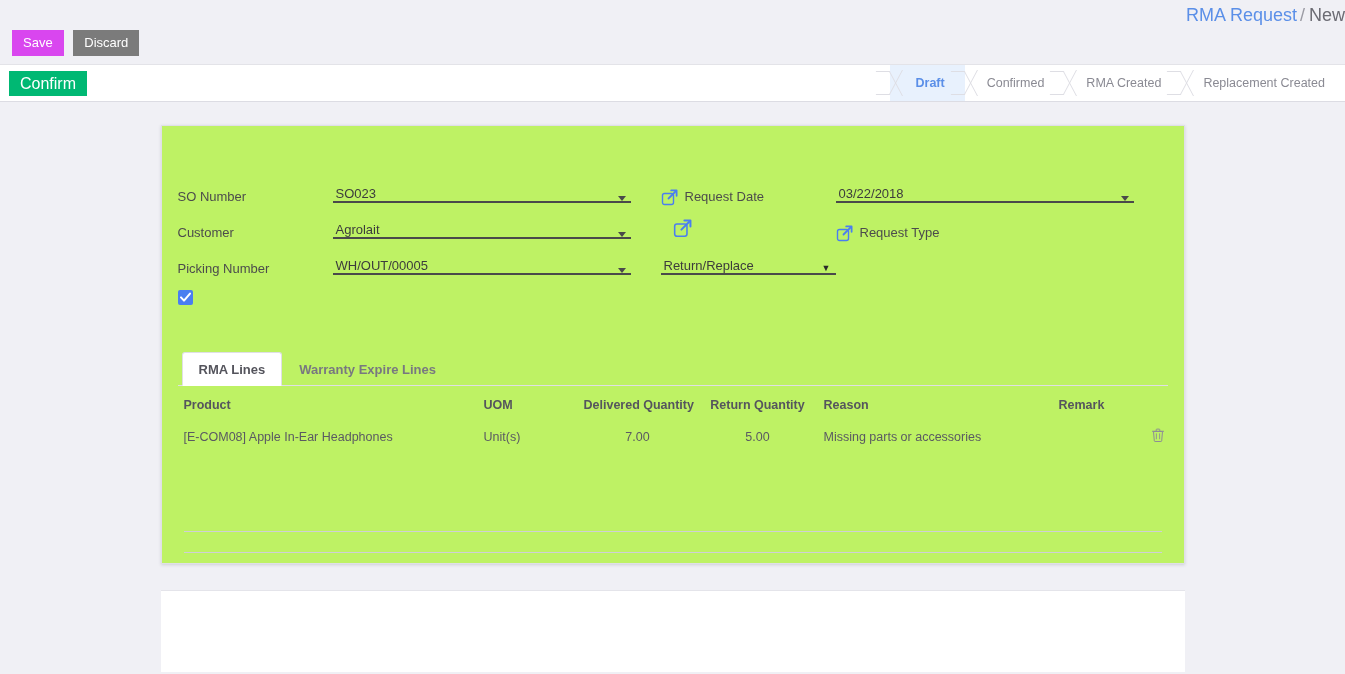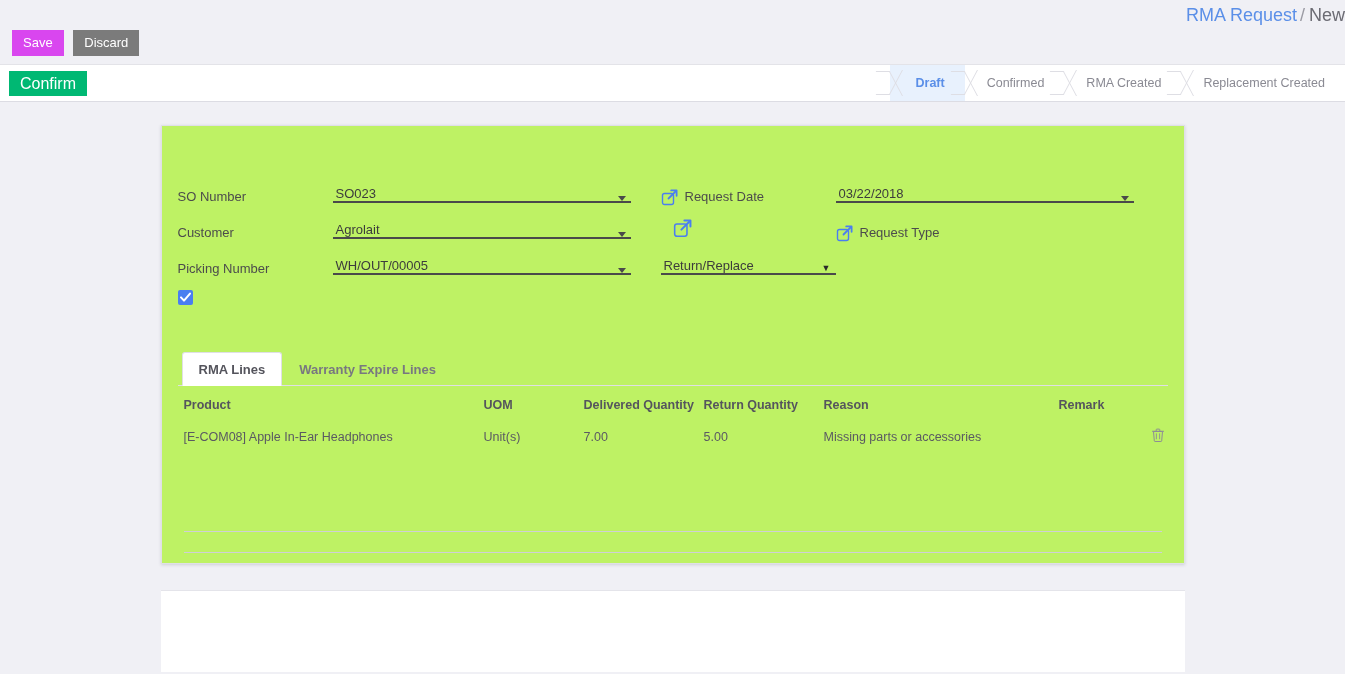--- a/index.html
+++ b/index.html
@@ -301,21 +301,21 @@
     white-space: nowrap;
   }
   .lines-table td {
     font-size: 12.5px;
     color: #5a5a62;
     padding: 8px 6px;
     white-space: nowrap;
     overflow: hidden;
     text-overflow: ellipsis;
   }
-  .lines-table th.num, .lines-table td.num { text-align: left; }
+  .lines-table th.num, .lines-table td.num { text-align: center; }
   .lines-table th.del, .lines-table td.del { text-align: right; width: 34px; }
   .trash-cell { cursor: pointer; }
 
   .table-filler { height: 78px; }
   .hr-line {
     border-top: 1px solid #cfcfd6;
     margin: 0 6px;
   }
   .hr-line.second { margin-top: 20px; }
 

